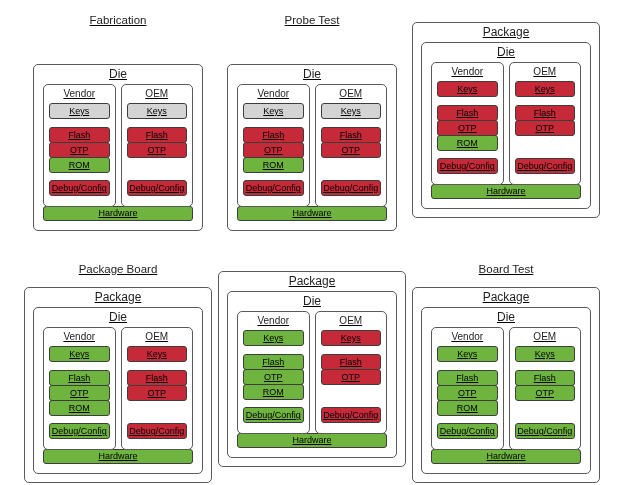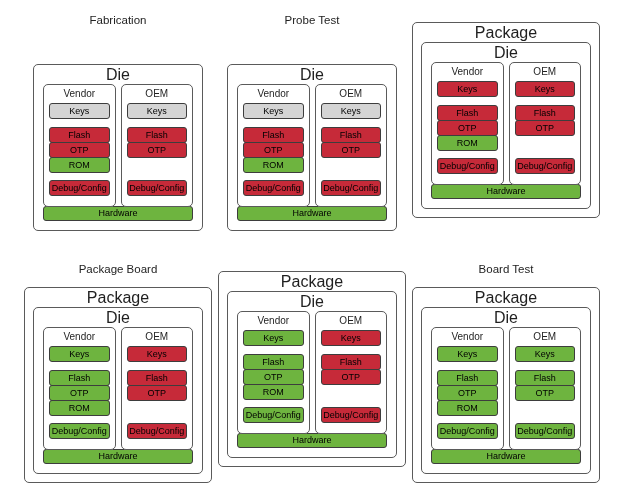--- a/index.html
+++ b/index.html
@@ -2,40 +2,40 @@
 <html><head>
 <meta charset="utf-8">
 <style>
   * { box-sizing: border-box; margin: 0; padding: 0; }
   html, body { width: 624px; height: 485px; }
   body {
     background: #ffffff;
     font-family: "Liberation Sans", sans-serif;
     overflow: hidden;
   }
-  .page { padding: 12px 21px 0; }
+  .page { padding: 12px 21px 0; text-decoration: underline; }
   .row { display: flex; justify-content: space-between; }
   .row + .row { margin-top: 30px; }
   .panel { width: 200px; display: flex; flex-direction: column; align-items: center; }
   .panel-title {
     font-size: 11.5px; color: #232323; height: 16px; line-height: 16px;
     text-align: center; white-space: nowrap;
   }
   .outer-box {
     background: #ffffff;
     border: 1px solid #5a5a5a;
     border-radius: 5px;
   }
   .package-box { width: 188px; margin-top: 10px; padding-bottom: 8px; }
   .package-box > .die-box { margin: 0 8px; }
   .die-box { width: 170px; }
   .die-standalone { margin-top: 36px; }
   .outer-label {
     height: 19px; line-height: 19px; text-align: center;
-    font-size: 16px; color: #1f1f1f;
+    font-size: 12px; color: #1f1f1f;
   }
   .columns { display: flex; gap: 5px; padding: 0 9px; }
   .column {
     flex: 1; background: #ffffff; border: 1px solid #5a5a5a;
     border-radius: 5px; padding: 0 5px;
   }
   .col-label {
     height: 17px; line-height: 18px; text-align: center;
     font-size: 10px; color: #1f1f1f;
   }

